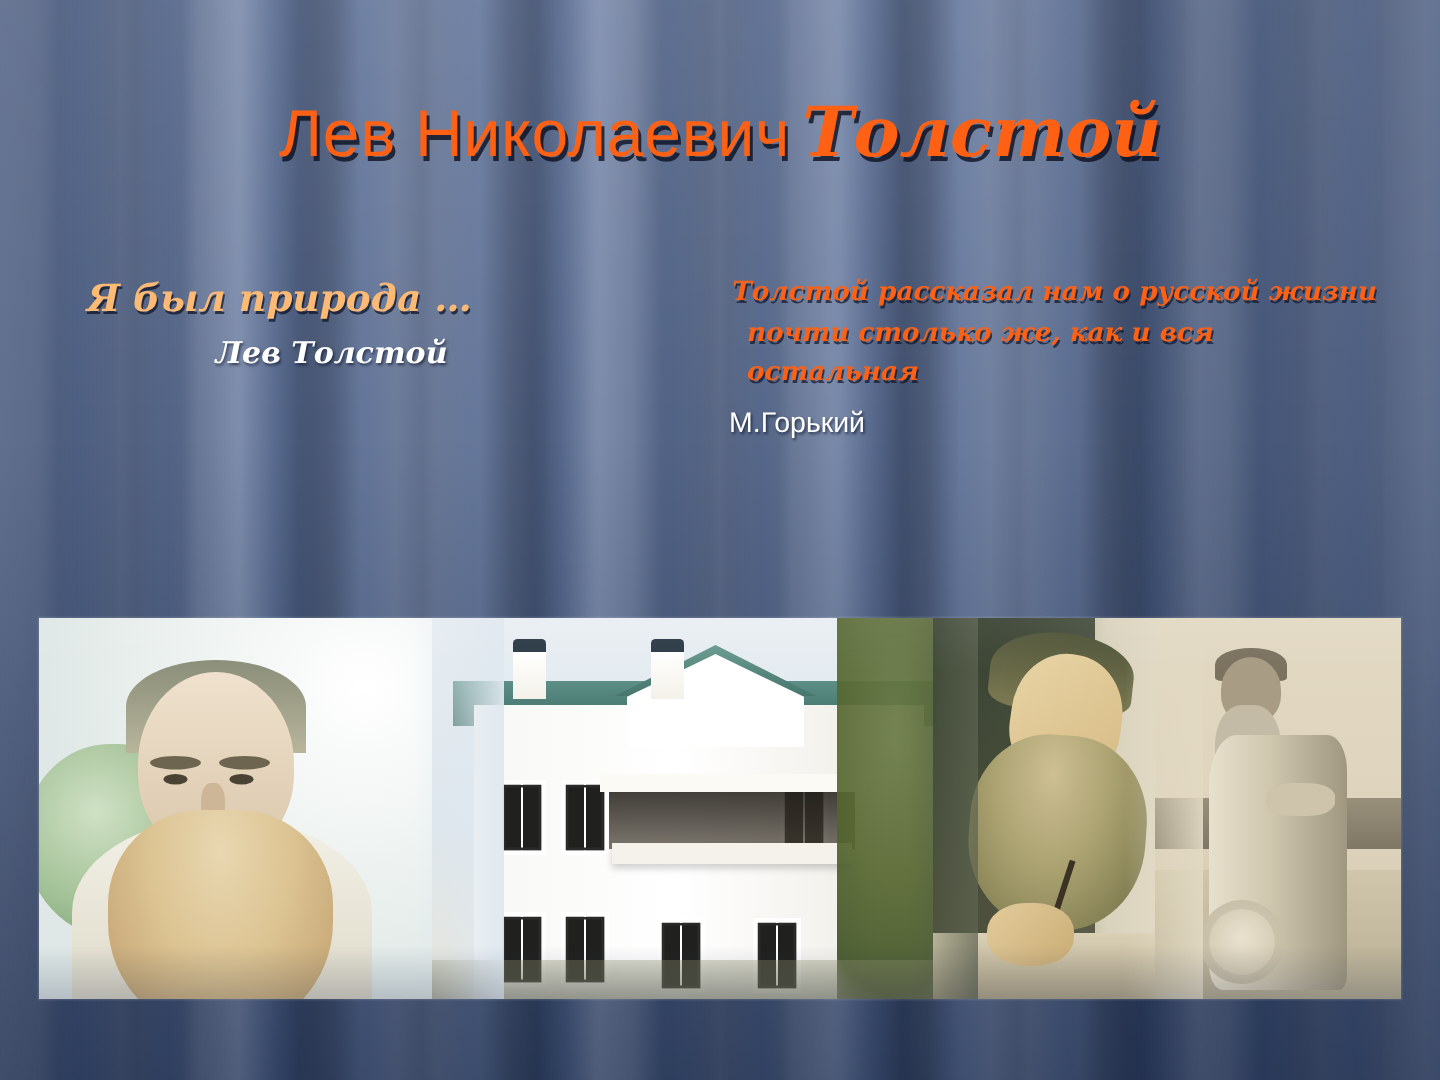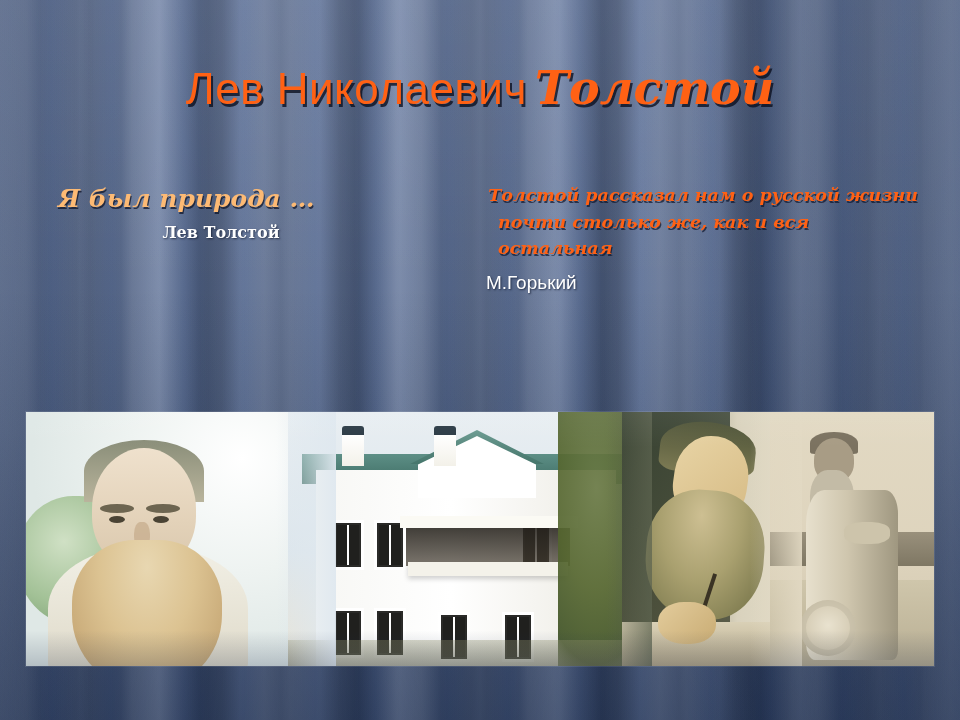--- a/index.html
+++ b/index.html
@@ -110,22 +110,23 @@
     font-style: italic;
     font-weight: 700;
     font-size: 25px;
     color: #fdba74;
     text-shadow: 1px 2px 0 rgba(12,18,38,0.72);
     margin: 0 0 10px 22px;
     white-space: nowrap;
   }
   .q-sub {
     font-family: "DejaVu Serif", serif;
+    font-style: italic;
     font-weight: 700;
-    font-size: 16px;
+    font-size: 20px;
     color: #ffffff;
     text-shadow: 1px 1px 2px rgba(10,18,40,0.65);
     text-align: center;
     margin: 0 0 8px 0;
     white-space: nowrap;
   }
   .q-sub.sub-a { margin-left: 40px; }
   .q-sub.sub-b { margin-left: 0px; letter-spacing: 0.4px; }
 
   .quote-right {

